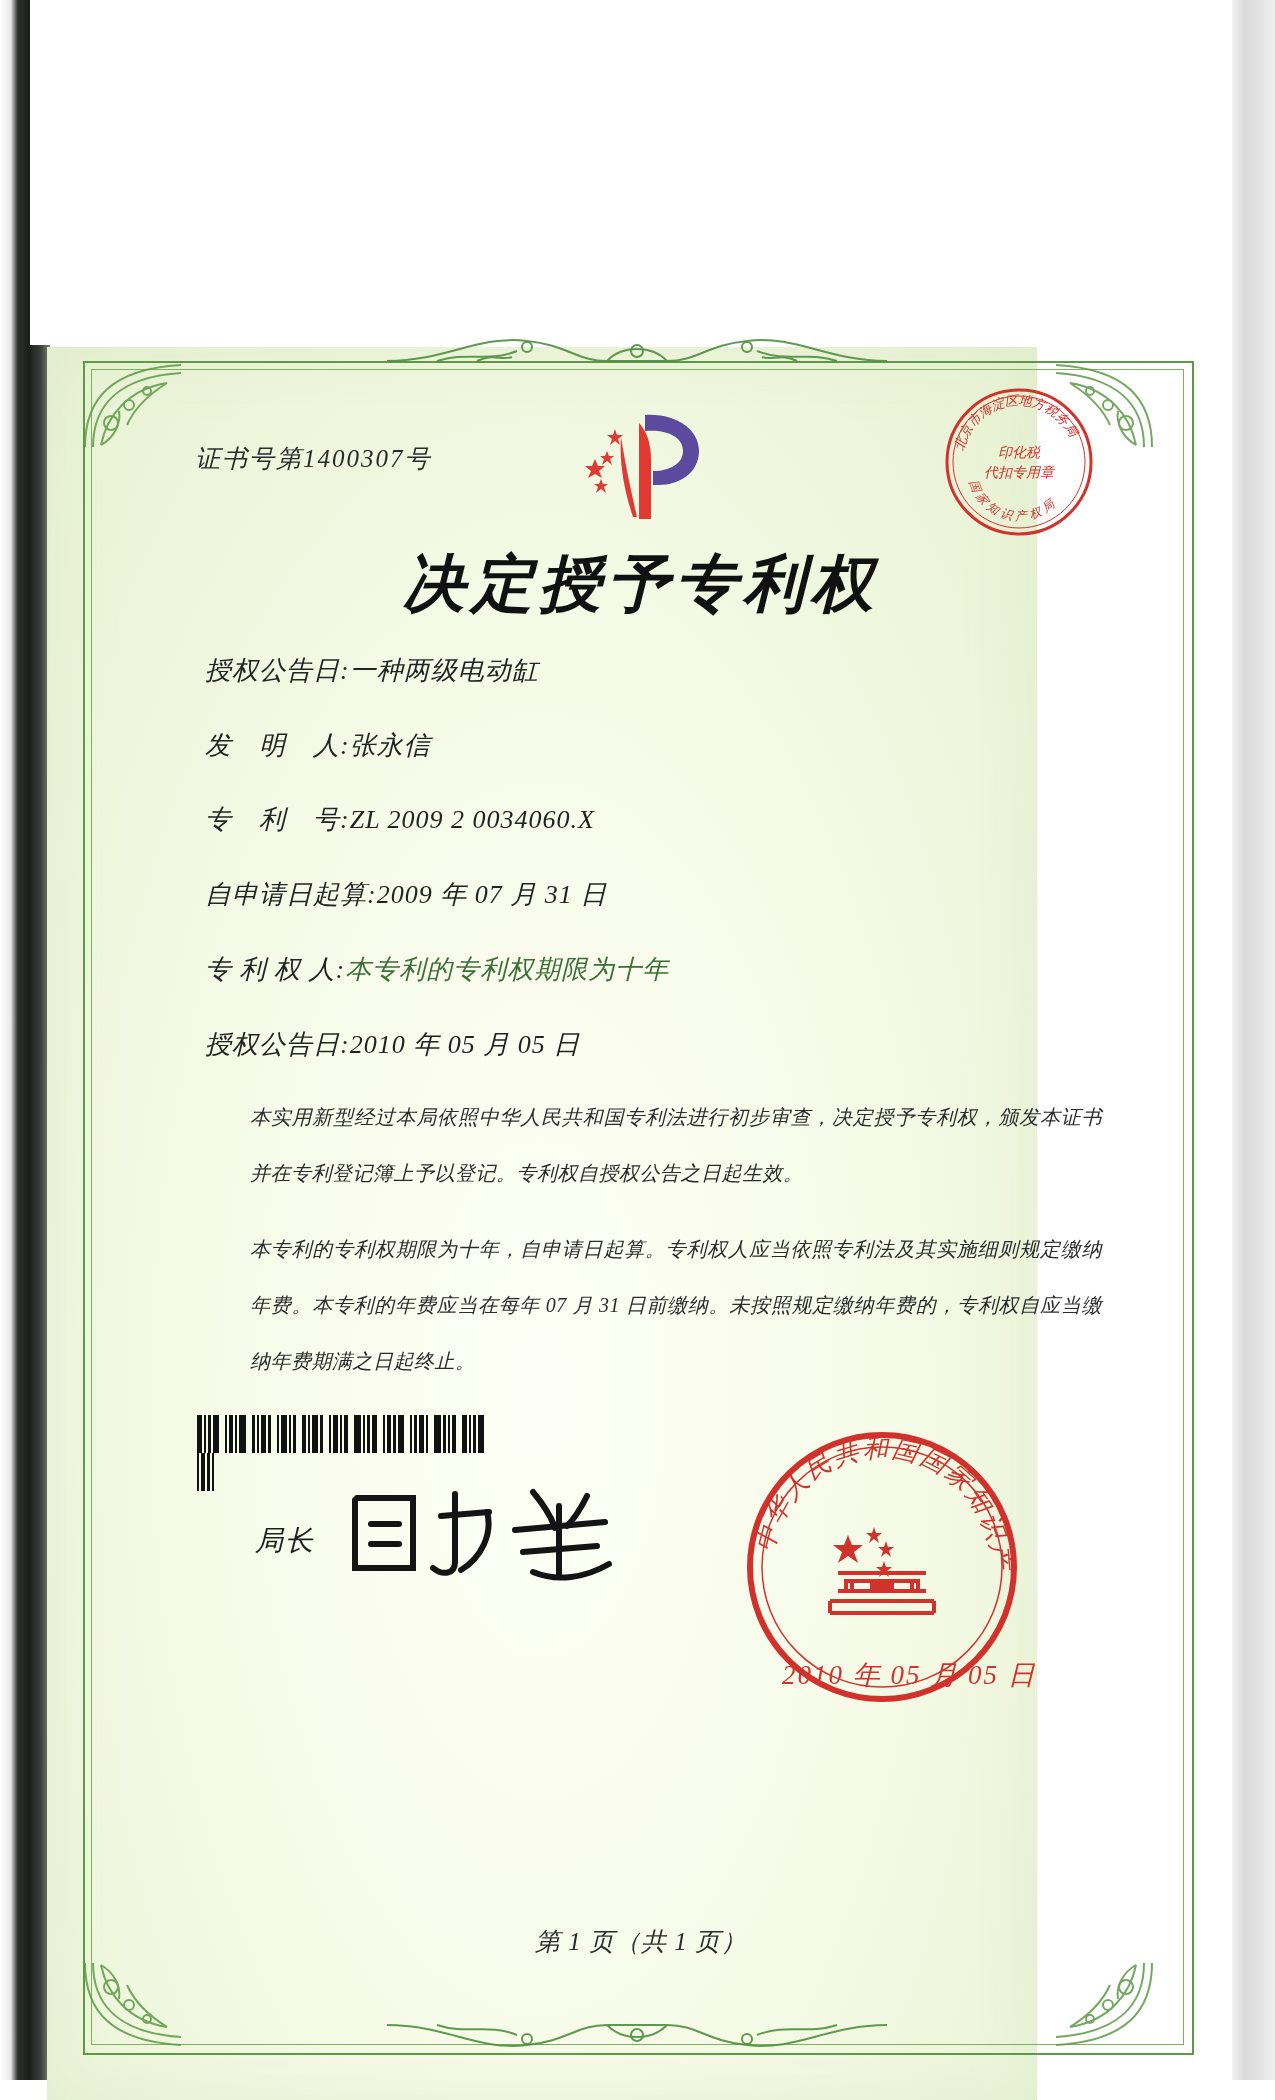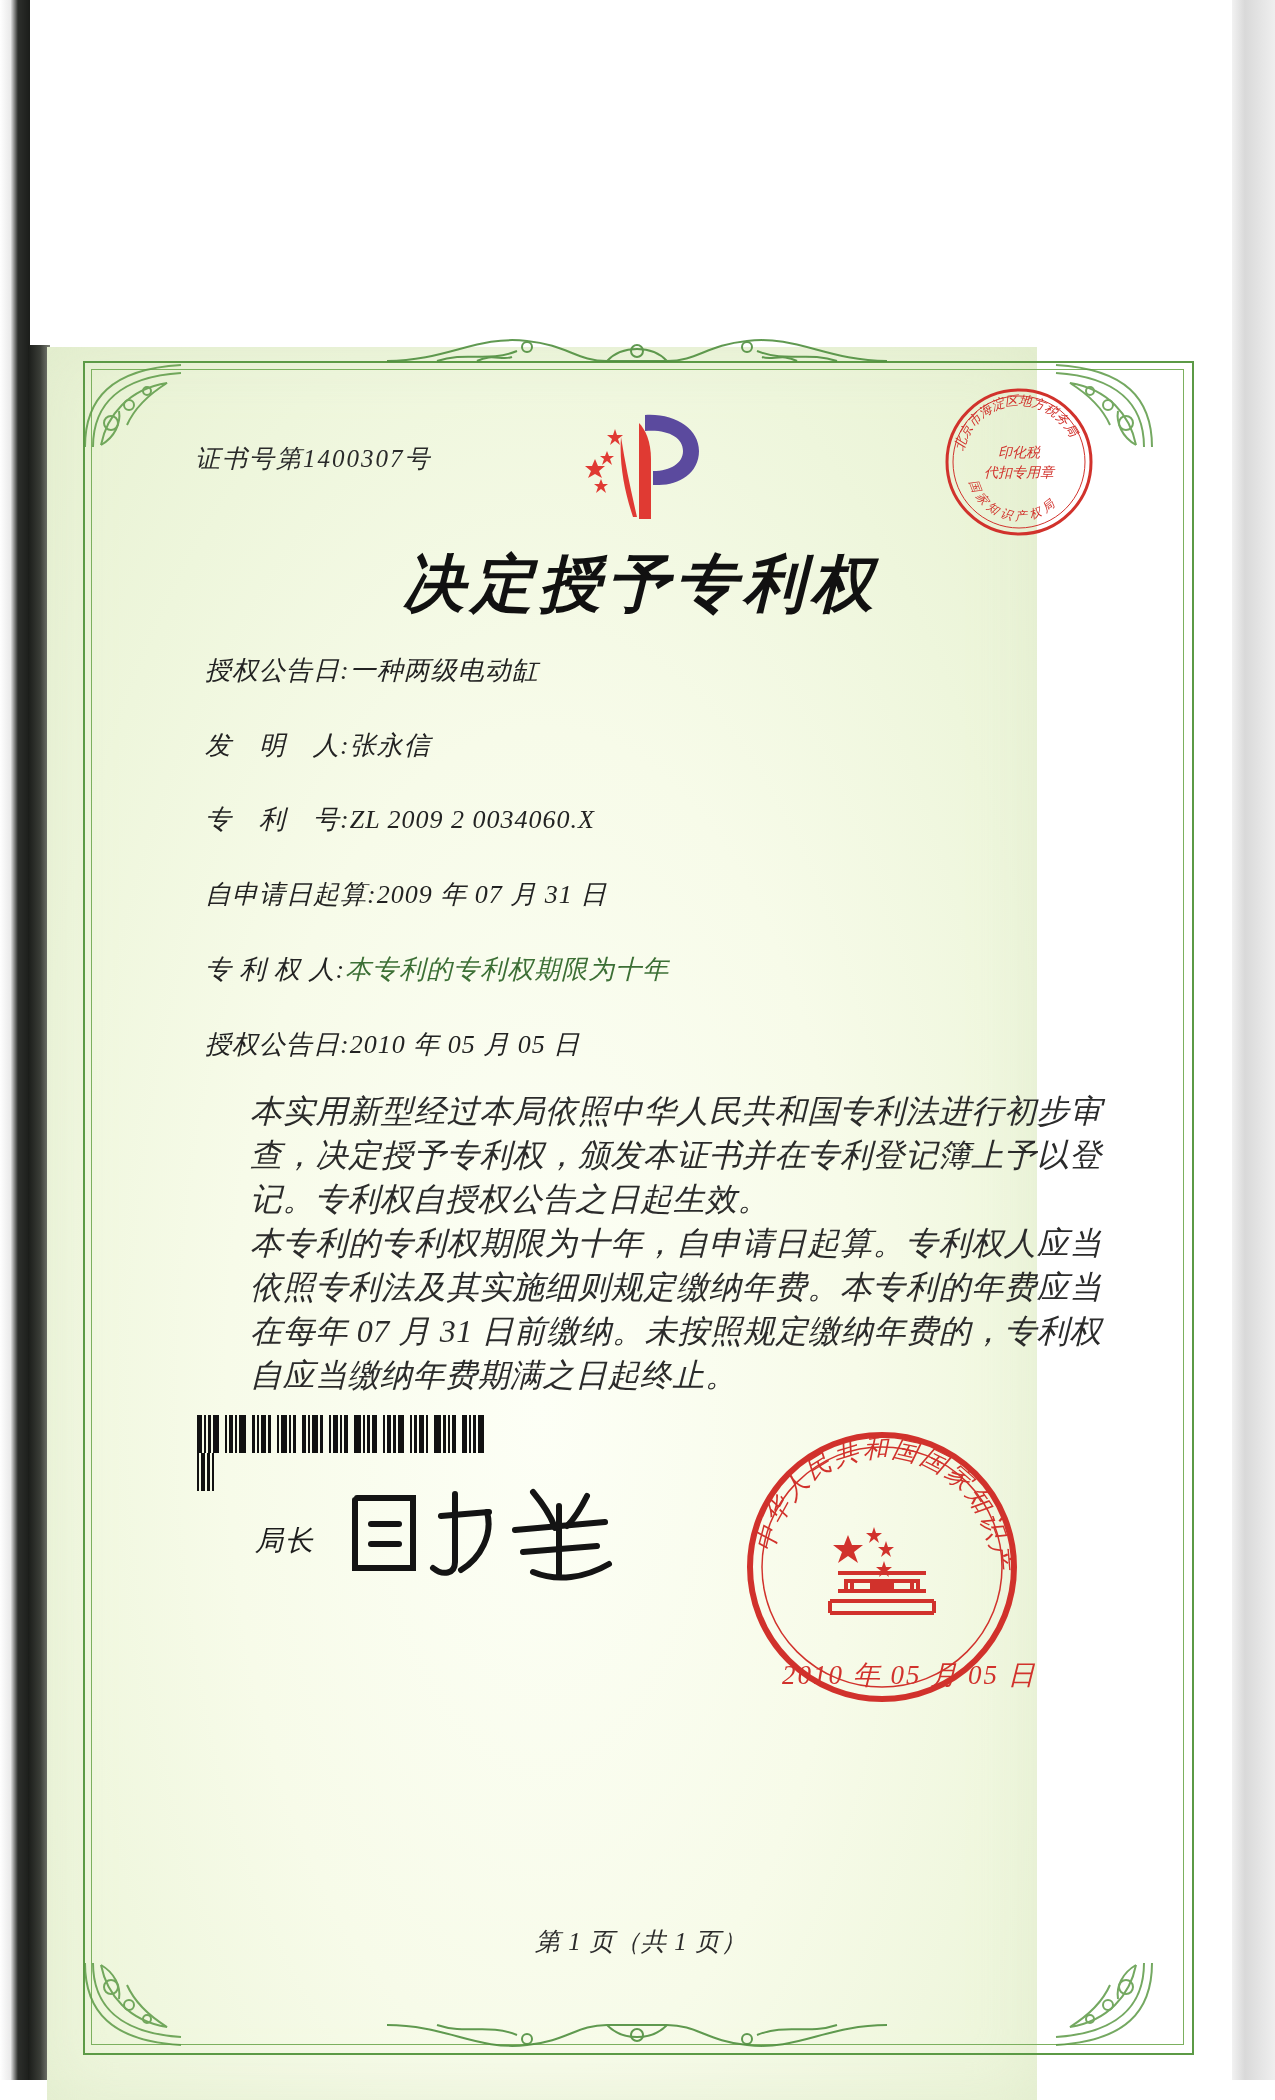--- a/index.html
+++ b/index.html
@@ -144,22 +144,22 @@
   .f2 { top: 381px; }
   .f3 { top: 455px; }
   .f4 { top: 530px; }
   .f5 { top: 605px; }
   .f6 { top: 680px; }
 
   .para {
     position: absolute;
     left: 155px;
     width: 900px;
-    font-size: 32px;
-    line-height: 44px;
+    font-size: 20px;
+    line-height: 56px;
     color: #2b2b2b;
     text-align: justify;
     letter-spacing: .5px;
   }
   .p1 { top: 742px; }
   .p2 { top: 826px; margin-top: 48px; }
   .p3 { top: 950px; }
   .para .indent { padding-left: 48px; display: block; }
 
   

